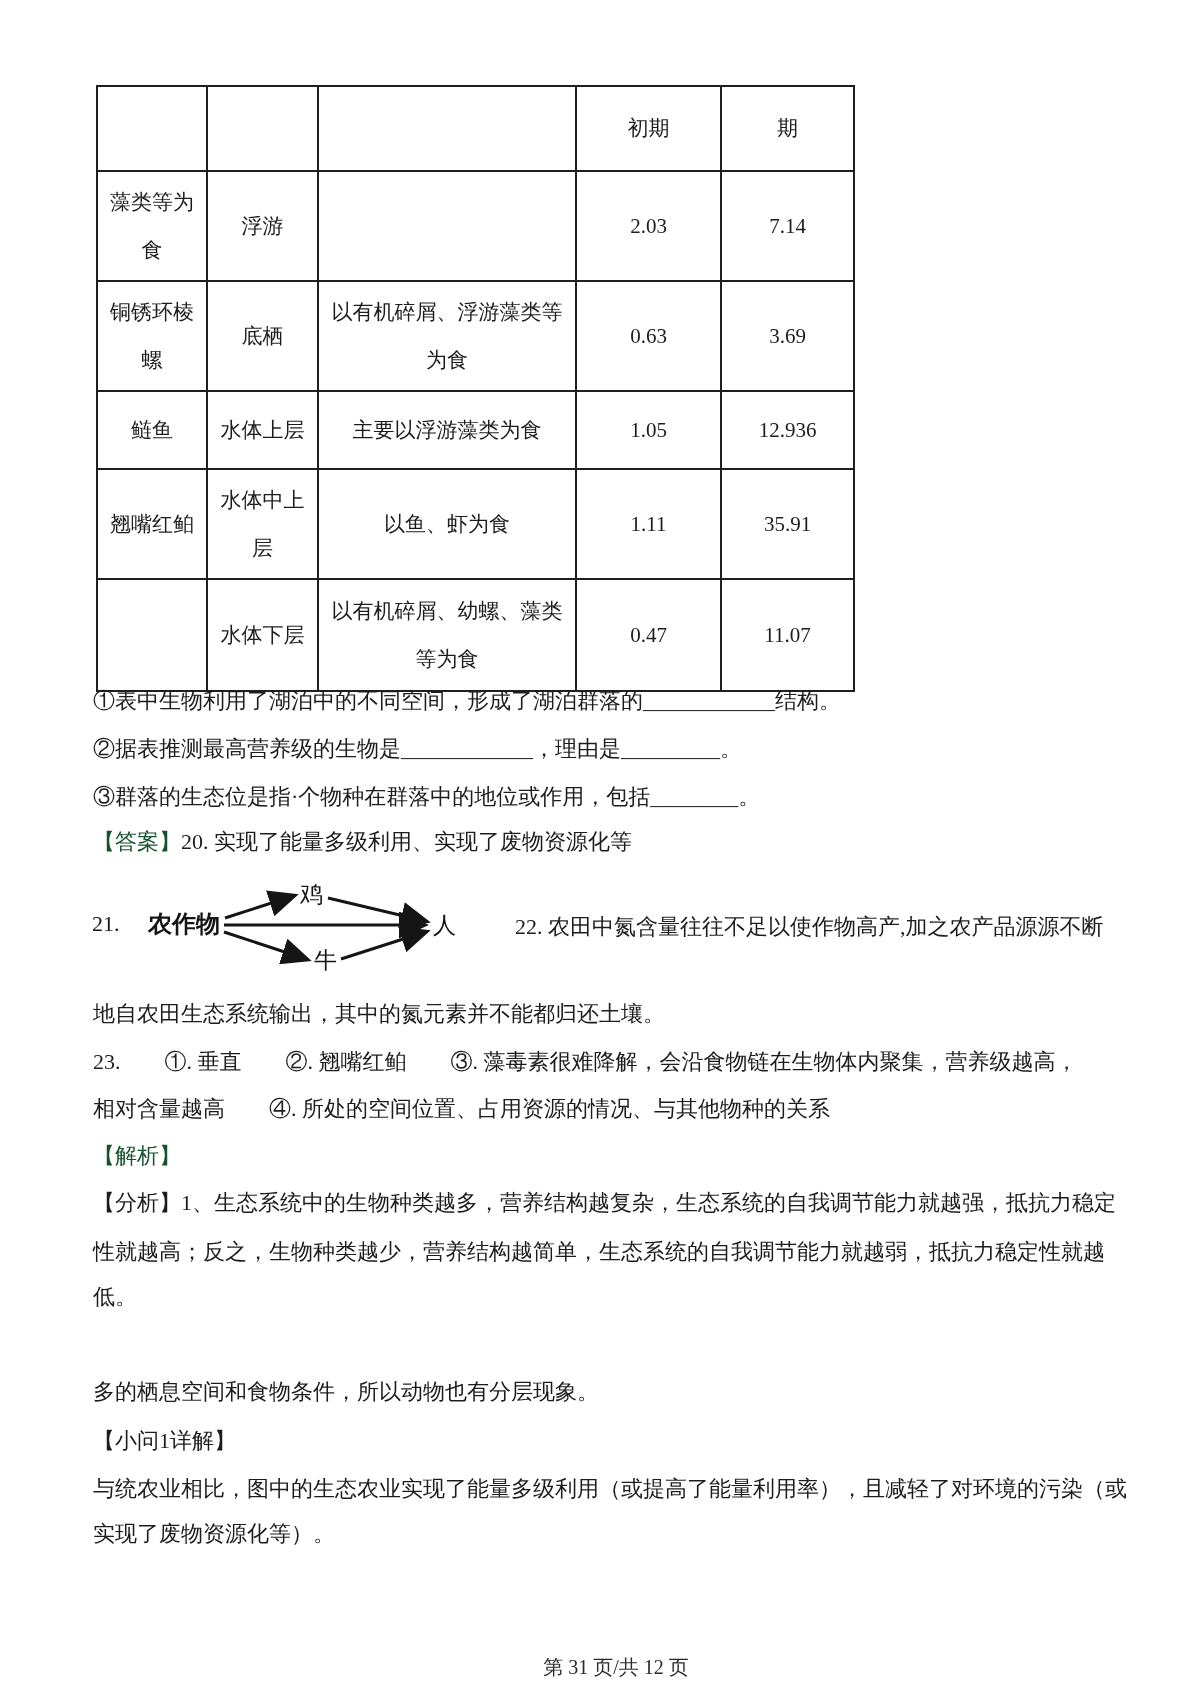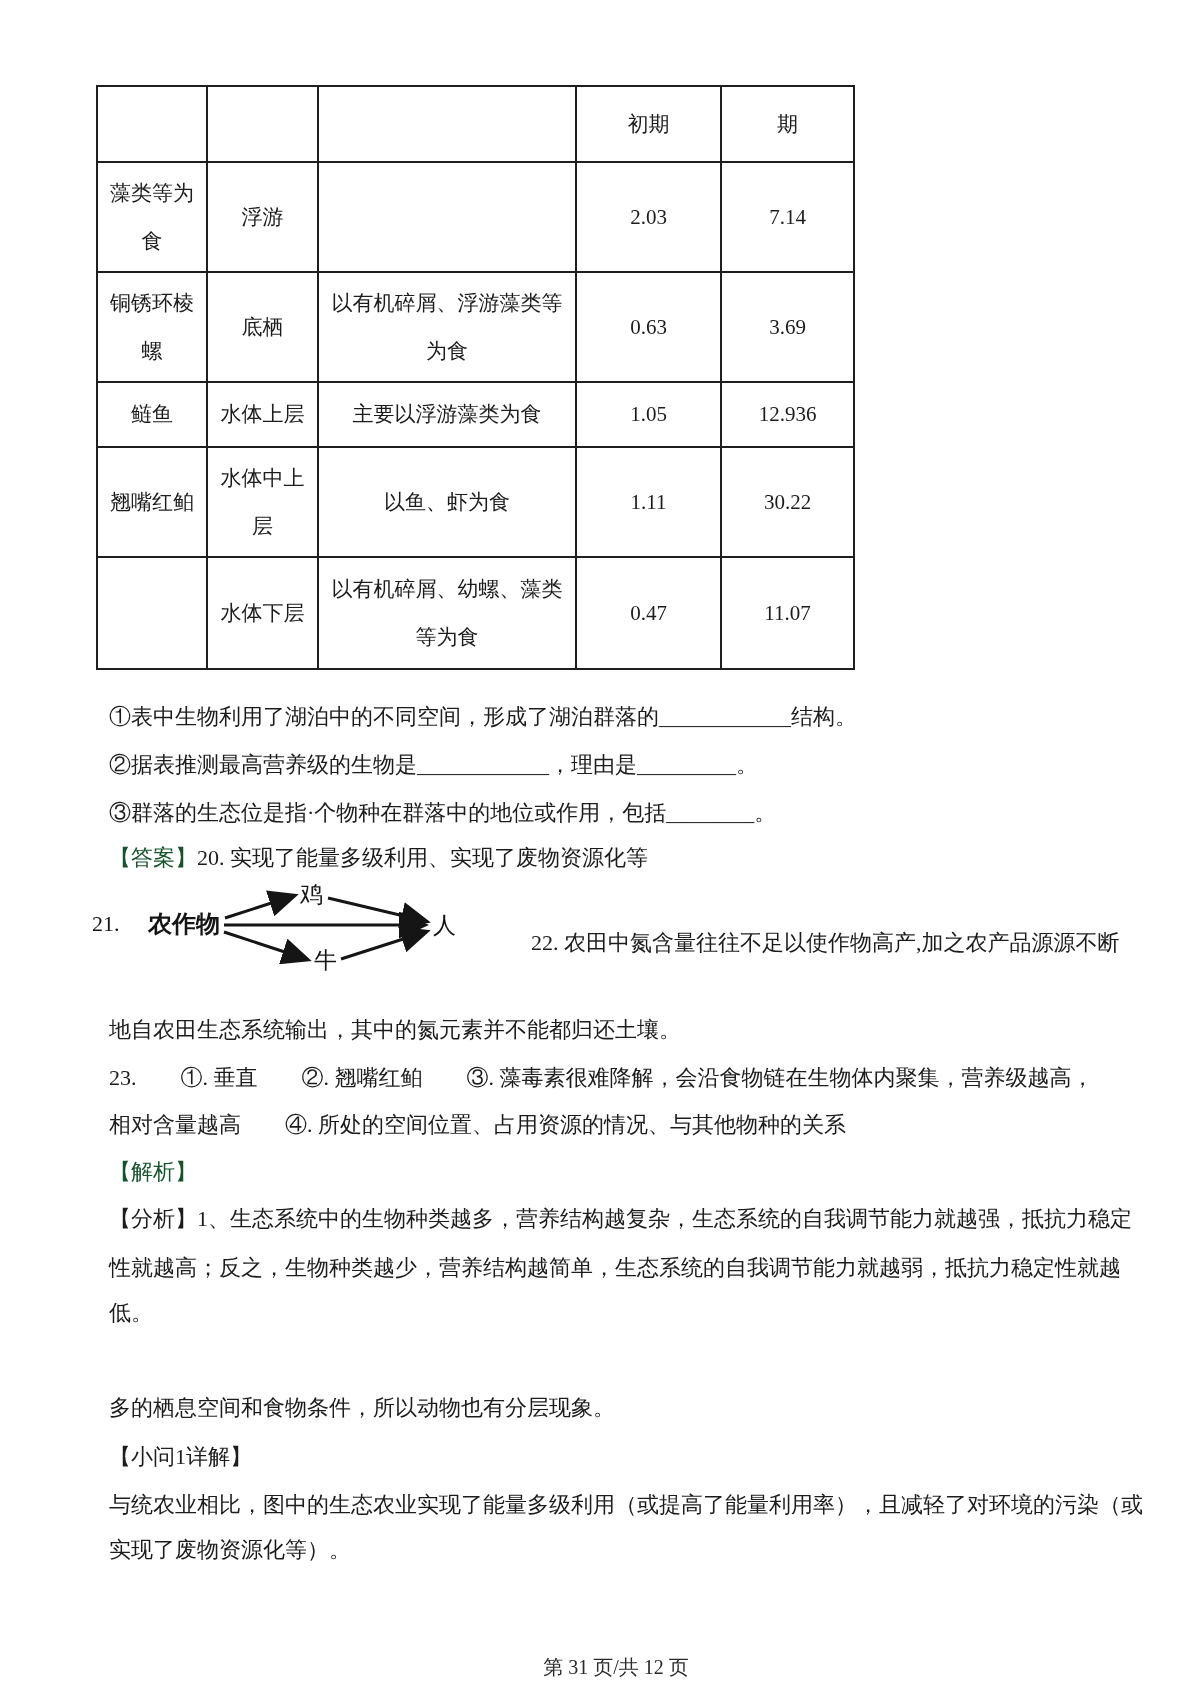--- a/index.html
+++ b/index.html
@@ -10,28 +10,28 @@
   }
   
   table.species {
     position:absolute; left:96px; top:85px;
     border-collapse:collapse; table-layout:fixed;
   }
   table.species td {
     border:2px solid #1f1f1f; text-align:center; vertical-align:middle;
     font-size:21px; line-height:2.3; padding:2px 12px; overflow:hidden;
   }
-  tr.h-head  { height:76px;border-radius:23px;  }
+  tr.h-head  { height:85px;border-radius:23px;  }
   tr.h-tall  { height:110px; }
-  tr.h-short { height:65px;  }
+  tr.h-short { height:78px;  }
   tr.h-last  { height:112px; }
   
   .line {
     position:absolute; left:93px; font-size:22px; line-height:30px;
-    white-space:nowrap; margin:16px; color:#1c1c1c;
+    white-space:nowrap; margin:0; color:#1c1c1c;
   }
   .blue { color:#14532d; }
   
   .foodweb { position:absolute; left:90px; top:868px; }
   .foodweb text { fill:#151515; font-family:"Liberation Serif","DejaVu Serif",serif; }
   .foodweb line { stroke:#151515; stroke-width:3; }
   
   .footer {
     position:absolute; left:0; top:1638px; width:1200px; text-align:center;
     font-size:20px; color:#2a2a2a; margin:16px;
@@ -77,21 +77,21 @@
       <td>水体上层</td>
       <td>主要以浮游藻类为食</td>
       <td>1.05</td>
       <td>12.936</td>
     </tr>
     <tr class="h-tall">
       <td>翘嘴红鲌</td>
       <td>水体中上层</td>
       <td>以鱼、虾为食</td>
       <td>1.11</td>
-      <td>30.22</td>
+      <td>35.91</td>
     </tr>
     <tr class="h-last">
       <td></td>
       <td>水体下层</td>
       <td>以有机碎屑、幼螺、藻类等为食</td>
       <td>0.47</td>
       <td>11.07</td>
     </tr>
   </tbody>
     </table>

